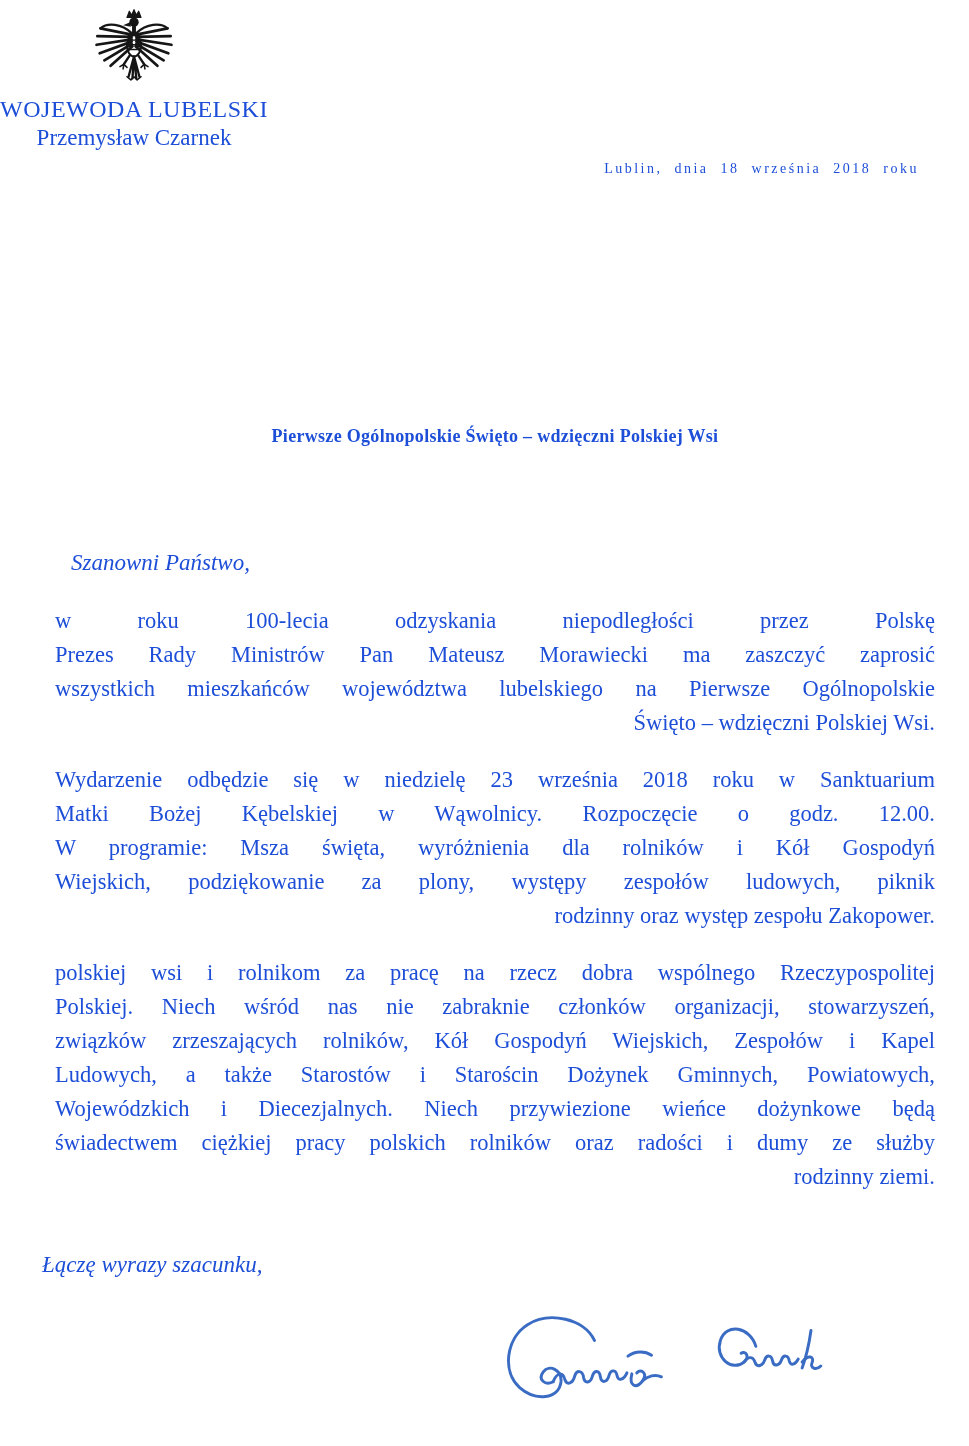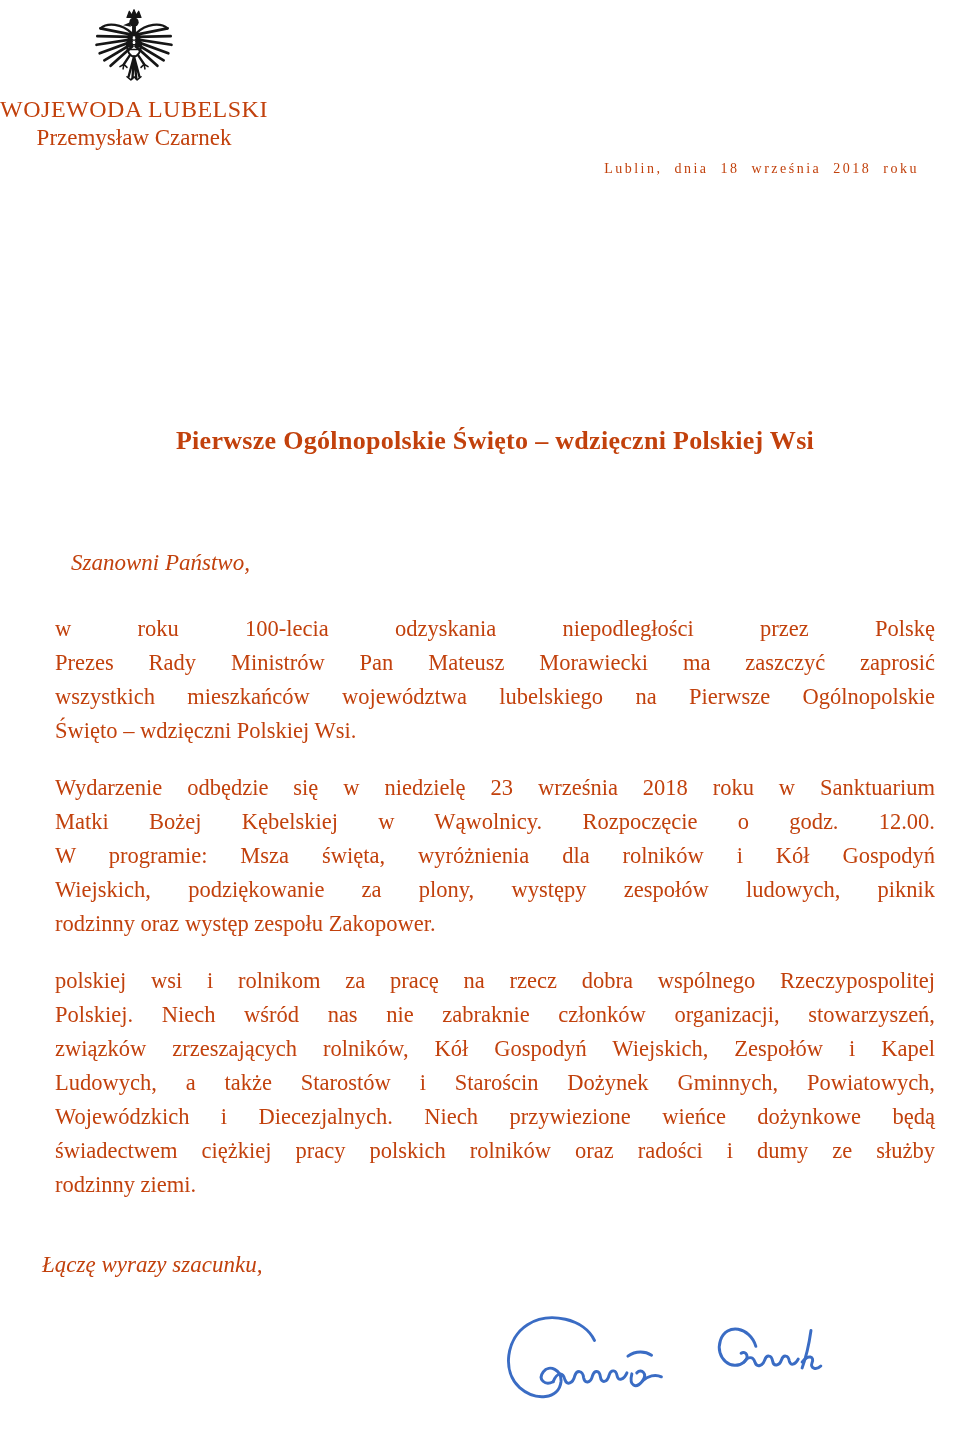--- a/index.html
+++ b/index.html
@@ -6,21 +6,21 @@
     margin: 0;
     padding: 0;
     background: #ffffff;
   }
   .page {
     position: relative;
     width: 969px;
     height: 1446px;
     background: #ffffff;
     font-family: "Liberation Serif", "DejaVu Serif", serif;
-    color: #c2410c;
+    color: #1d4ed8;
     overflow: hidden;
   }
 
   
   .letterhead {
     position: absolute;
     top: 8px;
     left: 0;
     width: 268px;
     text-align: center;
@@ -51,21 +51,21 @@
   }
 
   
   .title {
     position: absolute;
     top: 426px;
     left: 55px;
     width: 880px;
     margin: 0;
     text-align: center;
-    font-size: 26px;
+    font-size: 18px;
     font-weight: bold;
     letter-spacing: 0.3px;
   }
 
   
   .salutation {
     position: absolute;
     top: 534px;
     left: 55px;
     margin: 16px;
@@ -82,32 +82,32 @@
   }
 
   
   .body-text {
     position: absolute;
     top: 596px;
     left: 55px;
     width: 880px;
     font-size: 22.5px;
   }
-  .para { margin: 16px 0 23px 0; }
+  .para { margin: 8px 0 23px 0; }
   .line {
     height: 34px;
     line-height: 34px;
     white-space: normal;
   }
   .jl {
     text-align: justify;
     text-align-last: justify;
     text-justify: inter-word;
   }
-  .ll { text-align: left; }
+  .ll { text-align: right; }
 
   
   .signature {
     position: absolute;
     top: 1310px;
     left: 498px;
     width: 374px;
     height: 110px;
   }
 </style>

